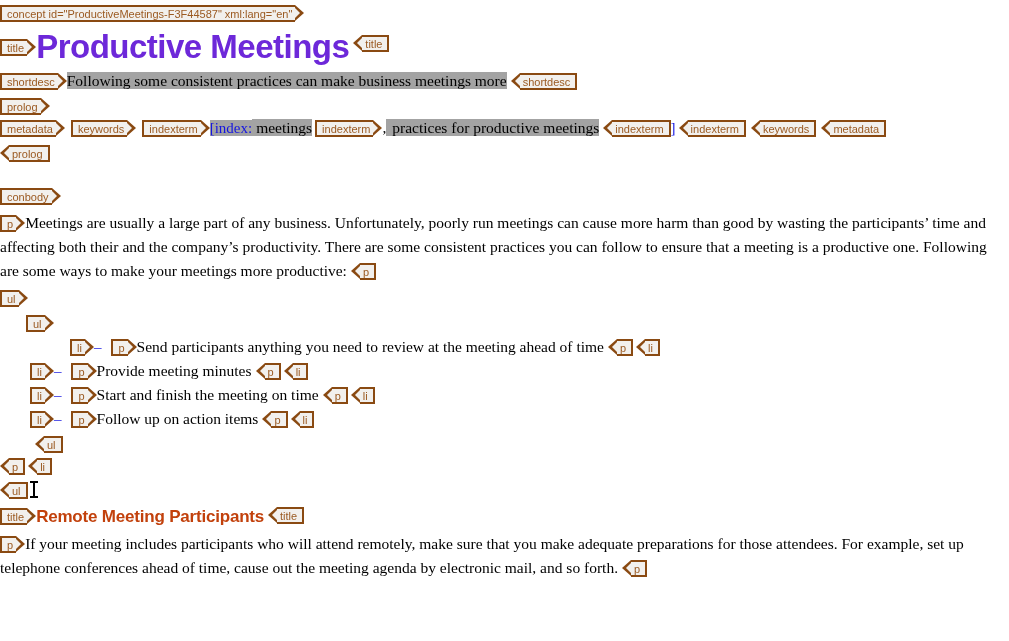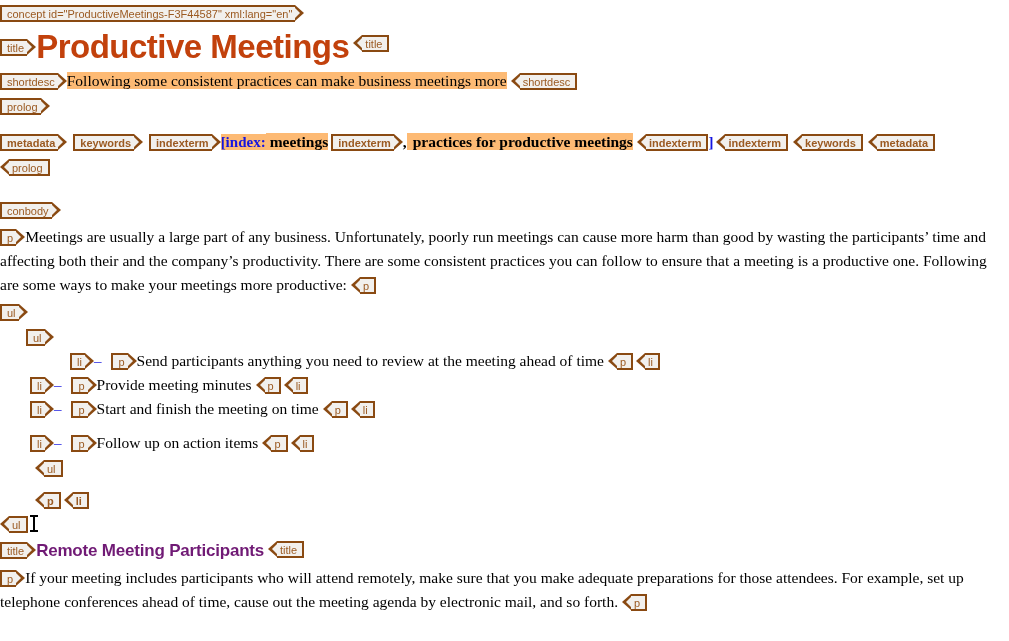--- a/index.html
+++ b/index.html
@@ -97,39 +97,39 @@
 
   
   .row {
     position: relative;
     line-height: 22px;
     white-space: nowrap;
   }
   .rowwrap { white-space: normal; }
 
   .t-title {
-    color: #c2410c;
+    color: #6d28d9;
     font-family: "Liberation Sans", "DejaVu Sans", sans-serif;
     font-weight: bold;
     font-size: 33px;
     letter-spacing: -0.5px;
     vertical-align: baseline;
   }
   .t-subtitle {
-    color: #701a75;
+    color: #c2410c;
     font-family: "Liberation Sans", "DejaVu Sans", sans-serif;
     font-weight: bold;
     font-size: 17px;
     letter-spacing: -0.2px;
   }
   .body-text {
     font-family: "Liberation Serif", "DejaVu Serif", serif;
     font-size: 15.5px;
   }
-  .hl { background: #fdba74; }
+  .hl { background: #a3a3a3; }
   .idx-blue { color: #1515e0; font-family:"Liberation Serif","DejaVu Serif",serif; }
   .bullet { color: #1515e0; font-size: 15px; }
   .dash   { color: #1515e0; font-family:"Liberation Serif","DejaVu Serif",serif; font-size:15px;}
   .caret {
     display: inline-block;
     width: 2px;
     height: 17px;
     background: #000;
     vertical-align: -3px;
     position: relative;
@@ -157,21 +157,21 @@
   </div>
 
   <div class="row" style="margin-top:4px;">
     <span class="tag start"><span>shortdesc</span></span><span class="body-text hl">Following some consistent practices can make business meetings more</span><span class="tag end" style="margin-left:13px;"><span>shortdesc</span></span>
   </div>
 
   <div class="row" style="margin-top:3px;">
     <span class="tag start"><span>prolog</span></span>
   </div>
 
-  <div class="row" style="margin-top:14px;font-weight:bold;">
+  <div class="row" style="margin-top:0;">
     <span class="tag start"><span>metadata</span></span><span style="display:inline-block;width:6px;"></span><span class="tag start"><span>keywords</span></span><span style="display:inline-block;width:6px;"></span><span class="tag start"><span>indexterm</span></span><span class="idx-blue hl">[index:</span><span class="body-text hl" style="padding-left:4px;">meetings</span><span class="tag start" style="margin-left:3px;"><span>indexterm</span></span><span class="body-text">,</span><span class="body-text hl" style="padding-left:6px;">practices for productive meetings</span><span class="tag end" style="margin-left:13px;"><span>indexterm</span></span><span class="idx-blue">]</span><span class="tag end" style="margin-left:12px;"><span>indexterm</span></span><span style="display:inline-block;width:5px;"></span><span class="tag end"><span>keywords</span></span><span style="display:inline-block;width:5px;"></span><span class="tag end"><span>metadata</span></span>
   </div>
 
   <div class="row" style="margin-top:3px;">
     <span class="tag end" style="margin-left:9px;"><span>prolog</span></span>
   </div>
 
   <div class="row" style="margin-top:21px;">
     <span class="tag start"><span>conbody</span></span>
   </div>
@@ -195,29 +195,29 @@
   </div>
 
   <div class="row ind2" style="margin-top:2px;">
     <span class="tag start"><span>li</span></span><span class="dash">–</span><span style="display:inline-block;width:10px;"></span><span class="tag start"><span>p</span></span><span class="body-text">Provide meeting minutes</span><span class="tag end" style="margin-left:13px;"><span>p</span></span><span class="tag end" style="margin-left:12px;"><span>li</span></span>
   </div>
 
   <div class="row ind2" style="margin-top:2px;">
     <span class="tag start"><span>li</span></span><span class="dash">–</span><span style="display:inline-block;width:10px;"></span><span class="tag start"><span>p</span></span><span class="body-text">Start and finish the meeting on time</span><span class="tag end" style="margin-left:13px;"><span>p</span></span><span class="tag end" style="margin-left:12px;"><span>li</span></span>
   </div>
 
-  <div class="row ind2" style="margin-top:12px;">
+  <div class="row ind2" style="margin-top:2px;">
     <span class="tag start"><span>li</span></span><span class="dash">–</span><span style="display:inline-block;width:10px;"></span><span class="tag start"><span>p</span></span><span class="body-text">Follow up on action items</span><span class="tag end" style="margin-left:13px;"><span>p</span></span><span class="tag end" style="margin-left:12px;"><span>li</span></span>
   </div>
 
   <div class="row ind1" style="margin-top:3px; padding-left:35px;">
     <span class="tag end"><span>ul</span></span>
   </div>
 
-  <div class="row" style="margin-top:10px; padding-left:35px;font-weight:bold;">
+  <div class="row" style="margin-top:0; ">
     <span class="tag end"><span>p</span></span><span class="tag end" style="margin-left:12px;"><span>li</span></span>
   </div>
 
   <div class="row" style="margin-top:2px;">
     <span class="tag end" style="margin-left:9px;"><span>ul</span></span><span class="caret" style="margin-left:5px;"></span>
   </div>
 
 
   <div class="row" style="margin-top:5px; height:22px; line-height:22px;">
     <span class="tag start" style="vertical-align:1px;"><span>title</span></span><span class="t-subtitle">Remote Meeting Participants</span><span class="tag end" style="vertical-align:2px; margin-left:13px;"><span>title</span></span>

